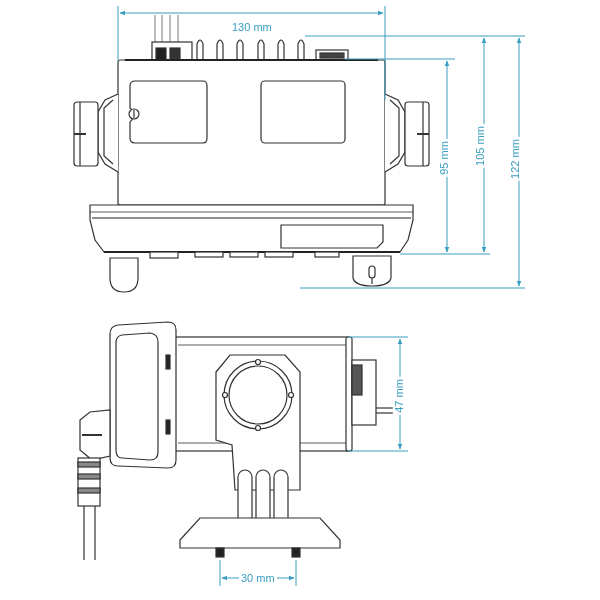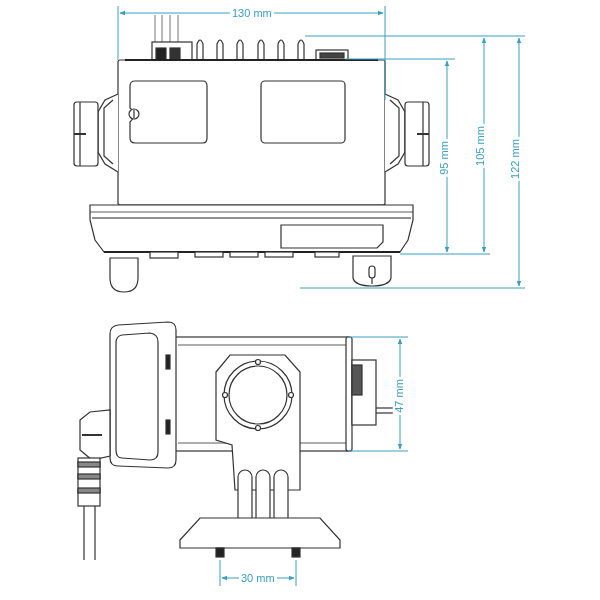--- a/index.html
+++ b/index.html
@@ -146,18 +146,18 @@
   <g stroke="#3a9ec2" stroke-width="1" fill="none">
     <line x1="348" y1="337" x2="408" y2="337"></line>
     <line x1="348" y1="451" x2="408" y2="451"></line>
     <line x1="400" y1="339" x2="400" y2="449" marker-start="url(#arr)" marker-end="url(#arr)"></line>
     <line x1="220" y1="560" x2="220" y2="586"></line>
     <line x1="296" y1="560" x2="296" y2="586"></line>
     <line x1="222" y1="578" x2="294" y2="578" marker-start="url(#arr)" marker-end="url(#arr)"></line>
   </g>
 </svg>
 
-<div class="dim-label" style="left:230px; top:7px;">130 mm</div>
+<div class="dim-label" style="left:230px; top:21px;">130 mm</div>
 <div class="dim-label vert" style="left:425px; top:152px;">95 mm</div>
 <div class="dim-label vert" style="left:458px; top:140px;">105 mm</div>
 <div class="dim-label vert" style="left:493px; top:153px;">122 mm</div>
 <div class="dim-label vert" style="left:380px; top:390px;">47 mm</div>
 <div class="dim-label" style="left:239px; top:572px;">30 mm</div>
 
 </body></html>

